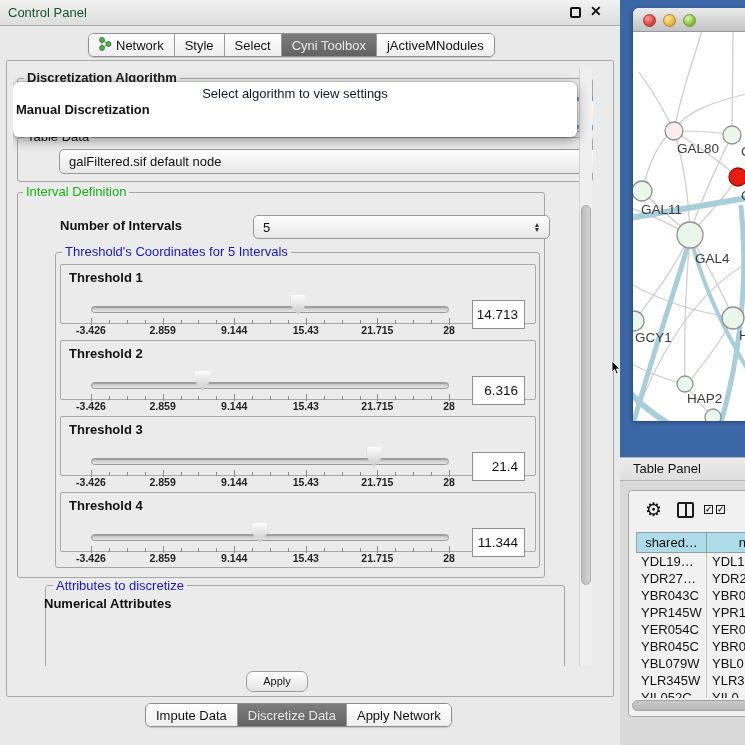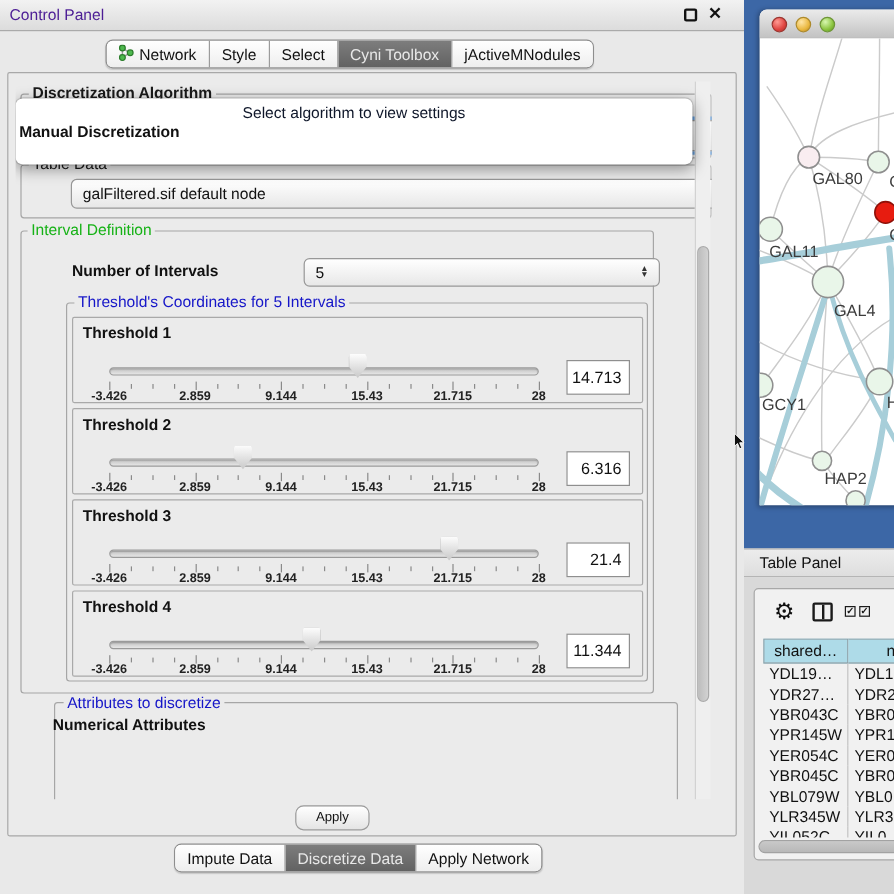--- a/index.html
+++ b/index.html
@@ -3,21 +3,21 @@
 <meta charset="utf-8">
 <style>
   * { margin:0; padding:0; box-sizing:border-box; }
   html,body { width:745px; height:745px; overflow:hidden; }
   body { position:relative; font-family:"Liberation Sans", sans-serif; background:#e9e9e9; color:#111; }
   .abs { position:absolute; }
 
   
   .cp-titlebar { left:0; top:0; width:620px; height:26px;
     background:linear-gradient(#f2f2f2,#dcdcdc); border-bottom:1px solid #aaa; }
-  .cp-title { left:8px; top:0; height:26px; line-height:26px; font-size:13px; color:#4c1d95; }
+  .cp-title { left:8px; top:0; height:26px; line-height:26px; font-size:13px; color:#14532d; }
   .cp-float { left:570px; top:7px; width:11px; height:11px; border:2px solid #111; border-radius:2px; }
   .cp-close { left:590px; top:3px; font-size:14px; font-weight:bold; color:#111; }
 
   .seg-row { display:flex; height:24px; border:1px solid #8e8e8e; border-radius:6px; overflow:hidden;
     background:#fff; box-shadow:0 1px 1px rgba(0,0,0,.15); }
   .seg { display:flex; align-items:center; justify-content:center; gap:4px; font-size:13px;
     background:linear-gradient(#ffffff,#eeeeee); border-left:1px solid #9b9b9b; padding:0 10px; cursor:default; }
   .seg:first-child { border-left:none; }
   .seg.active { background:linear-gradient(#7d7d7d,#626262); color:#e8e8e8;text-align:right; }
 
@@ -40,21 +40,21 @@
     box-shadow:0 0 0 1px rgba(0,0,0,.12), 0 3px 12px rgba(0,0,0,.4); z-index:30; }
   .popup .hint { position:absolute; left:0; right:0; top:4px; text-align:center; color:#0f172a; font-size:13px; }
   .popup .opt { position:absolute; left:3px; font-size:13px; }
 
   .scrollbar-v { left:579px; top:68px; width:13px; height:598px; background:#efefef;
     border-left:1px solid #d2d2d2; }
   .thumb-v { position:absolute; left:1px; top:137px; width:10px; height:380px; border-radius:5px;
     background:linear-gradient(90deg,#bdbdbd,#d2d2d2); border:1px solid #a9a9a9; }
 
   
-  .thr { position:absolute; left:47px; width:476px; height:72px; border:1px solid #a9a9a9; border-radius:2px; }
+  .thr { position:absolute; left:47px; width:476px; height:60px; border:1px solid #a9a9a9; border-radius:2px; }
   .thr-title { position:absolute; left:8px; top:5px; font-size:13px; font-weight:bold; }
   .slider-zone { position:absolute; left:30px; top:0; width:358px; height:72px; }
   .track { position:absolute; left:0; top:41px; width:358px; height:7px; border:1px solid #9a9a9a;
     border-radius:4px; background:linear-gradient(#c2c2c2,#e6e6e6); box-shadow:inset 0 1px 1px rgba(0,0,0,.2); }
   .sthumb { position:absolute; top:30px; width:15px; height:20px;
     background:linear-gradient(#fdfdfd,#c9c9c9);
     clip-path:polygon(8% 0, 92% 0, 100% 12%, 100% 52%, 50% 100%, 0 52%, 0 12%);
     filter:drop-shadow(0 0 1px #777); }
   .ticks { position:absolute; left:0; top:53px; width:358px; height:8px; }
   .tick { position:absolute; top:2px; width:1px; height:4px; background:#8a8a8a; }

